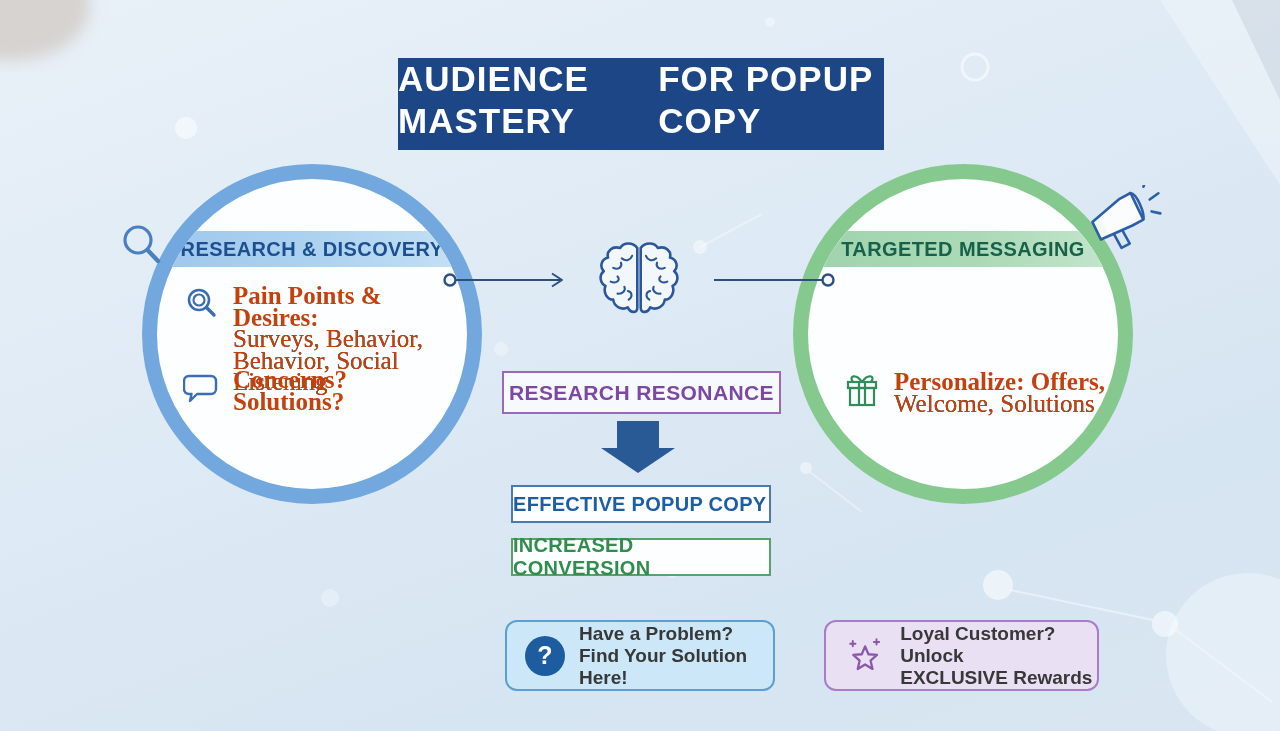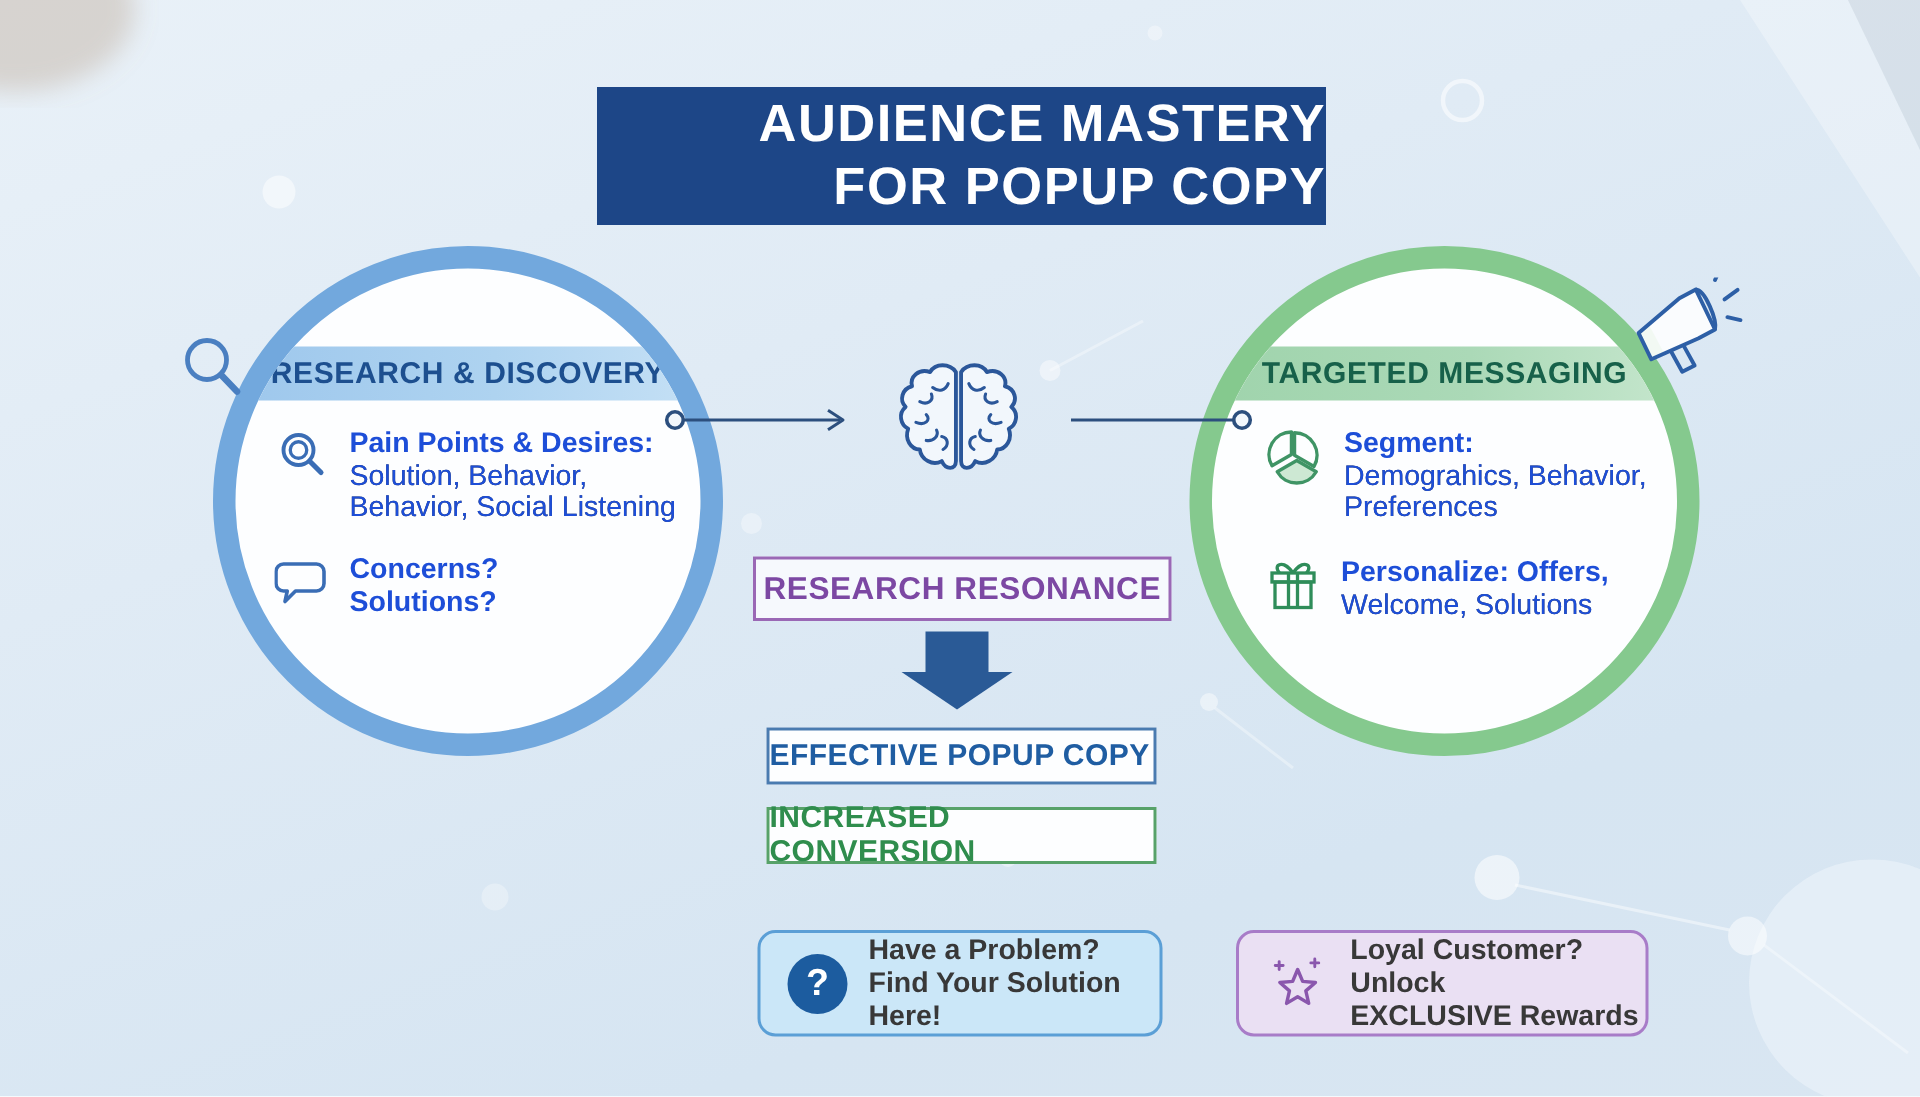--- a/index.html
+++ b/index.html
@@ -4,37 +4,37 @@
 <style>
   html,body{margin:0;padding:0;}
   body{font-family:"Liberation Sans", sans-serif;}
   #stage{position:relative;width:1280px;height:731px;overflow:hidden;
     background:linear-gradient(160deg,#e9f1f8 0%,#e0ebf5 35%,#d6e5f2 75%,#d9e6f2 100%);}
   .abs{position:absolute;}
   
   #bg-decor{position:absolute;inset:0;z-index:0;pointer-events:none;}
   
   .banner{left:398px;top:58px;width:486px;height:92px;background:#1d4687;z-index:1;
-    display:flex;flex-direction:column;justify-content:center;align-items:flex-end;}
+    display:flex;justify-content:center;align-items:flex-start;}
   .banner div{color:#ffffff;font-weight:800;font-size:35px;line-height:42px;letter-spacing:1px;}
   
   .big-circle{top:164px;width:310px;height:310px;border-radius:50%;background:#fdfeff;
     overflow:hidden;z-index:1;}
   .circle-left{left:142px;border:15px solid #72a8dd;}
   .circle-right{left:793px;border:15px solid #85c98e;}
   .band{position:absolute;left:-20px;right:-20px;top:52px;height:36px;
     display:flex;align-items:center;justify-content:center;}
   .band-left{background:linear-gradient(90deg,#9cc6ec 0%,#aed3f0 55%,#c8e2f6 100%);}
   .band-right{background:linear-gradient(90deg,#9ed3ab 0%,#abd9b7 55%,#c9e8d0 100%);}
   .band-left span{color:#1d4f8f;}
   .band-right span{color:#17614a;}
   .band span{font-size:20px;font-weight:800;letter-spacing:.4px;}
   .circle-item{position:absolute;display:flex;gap:12px;}
-  .circle-item .txt div{font-size:19px;line-height:21.5px;color:#1d4ed8;font-weight:400;
-    text-shadow:0 0 .3px #3c3c3c;}
+  .circle-item .txt div{font-size:25px;line-height:21.5px;color:#c2410c;font-weight:400;
+    text-shadow:0 0 .3px #3c3c3c;font-family:Liberation Serif, serif;}
   .circle-item .txt .b{font-weight:700;text-shadow:none;}
   .it-icon{flex:0 0 auto;}
   
   .crafting-box{left:502px;top:371px;width:275px;height:39px;border:2px solid #9a68b5;
     background:rgba(250,251,254,.85);z-index:1;display:flex;align-items:center;justify-content:center;}
   .crafting-box span{color:#7c48a3;font-size:21px;font-weight:800;letter-spacing:.4px;}
   .down-arrow-shaft{left:617px;top:421px;width:42px;height:27px;background:#2a5a96;z-index:1;}
   .down-arrow-head{left:601px;top:448px;width:0;height:0;z-index:1;
     border-left:37px solid transparent;border-right:37px solid transparent;border-top:25px solid #2a5a96;}
   .outcome-box{left:511px;width:256px;height:34px;background:#fdfeff;z-index:1;
@@ -99,21 +99,21 @@
       <span>RESEARCH &amp; DISCOVERY</span>
     </div>
     <div class="circle-item" style="left:26px;top:106px;">
       <svg class="it-icon" width="38" height="42" viewBox="0 0 38 42">
         <circle cx="16" cy="15" r="10" fill="none" stroke="#3a6db5" stroke-width="2.6"></circle>
         <circle cx="16" cy="15" r="5.5" fill="none" stroke="#3a6db5" stroke-width="2.2"></circle>
         <line x1="23.5" y1="22.5" x2="31" y2="30" stroke="#3a6db5" stroke-width="3.4" stroke-linecap="round"></line>
       </svg>
       <div class="txt">
         <div class="b">Pain Points &amp; Desires:</div>
-        <div>Solution, Behavior,</div>
+        <div>Surveys, Behavior,</div>
         <div>Behavior, Social Listening</div>
       </div>
     </div>
     <div class="circle-item" style="left:26px;top:190px;">
       <svg class="it-icon" width="38" height="38" viewBox="0 0 38 38">
         <path d="M6 7 h22 a5 5 0 0 1 5 5 v8 a5 5 0 0 1 -5 5 h-14 l-7 7 l1.5 -7 h-2.5 a5 5 0 0 1 -5 -5 v-8 a5 5 0 0 1 5 -5 Z" fill="none" stroke="#3a6db5" stroke-width="2.4" stroke-linejoin="round"></path>
       </svg>
       <div class="txt">
         <div class="b">Concerns?</div>
         <div class="b">Solutions?</div>
@@ -122,32 +122,20 @@
   </div>
 
   <svg class="abs deco-icon" style="left:116px;top:220px;" width="54" height="56" viewBox="0 0 54 56">
     <circle cx="22" cy="20" r="13" fill="none" stroke="#4a7fc1" stroke-width="3.2"></circle>
     <line x1="31.5" y1="30" x2="42" y2="41" stroke="#4a7fc1" stroke-width="4.4" stroke-linecap="round"></line>
   </svg>
 
   <div class="abs big-circle circle-right">
     <div class="band band-right">
       <span>TARGETED MESSAGING</span>
-    </div>
-    <div class="circle-item" style="left:34px;top:106px;">
-      <svg class="it-icon" width="42" height="42" viewBox="0 0 42 42">
-        <path d="M21 18.5 L21 3.5 A15 15 0 0 1 34 26 Z" fill="none" stroke="#3f9465" stroke-width="2.3" stroke-linejoin="round"></path>
-        <path d="M19 18 L19 3 A15 15 0 0 0 6 25.5 Z" fill="none" stroke="#3f9465" stroke-width="2.3" stroke-linejoin="round"></path>
-        <path d="M22.5 22 L35.5 29.5 A15 15 0 0 1 9.5 29.5 Z" fill="#cde8d3" stroke="#3f9465" stroke-width="2.3" stroke-linejoin="round"></path>
-      </svg>
-      <div class="txt">
-        <div class="b">Segment:</div>
-        <div>Demograhics, Behavior,</div>
-        <div>Preferences</div>
-      </div>
     </div>
     <div class="circle-item" style="left:34px;top:192px;">
       <svg class="it-icon" width="40" height="40" viewBox="0 0 40 40">
         <rect x="8" y="17" width="24" height="17" fill="none" stroke="#2f8d5a" stroke-width="2.2"></rect>
         <rect x="6" y="11" width="28" height="6" fill="none" stroke="#2f8d5a" stroke-width="2.2"></rect>
         <line x1="17" y1="11" x2="17" y2="34" stroke="#2f8d5a" stroke-width="2.2"></line>
         <line x1="23" y1="11" x2="23" y2="34" stroke="#2f8d5a" stroke-width="2.2"></line>
         <path d="M20 11 C14 2 6 5 11 11" fill="none" stroke="#2f8d5a" stroke-width="2.2"></path>
         <path d="M20 11 C26 2 34 5 29 11" fill="none" stroke="#2f8d5a" stroke-width="2.2"></path>
       </svg>

